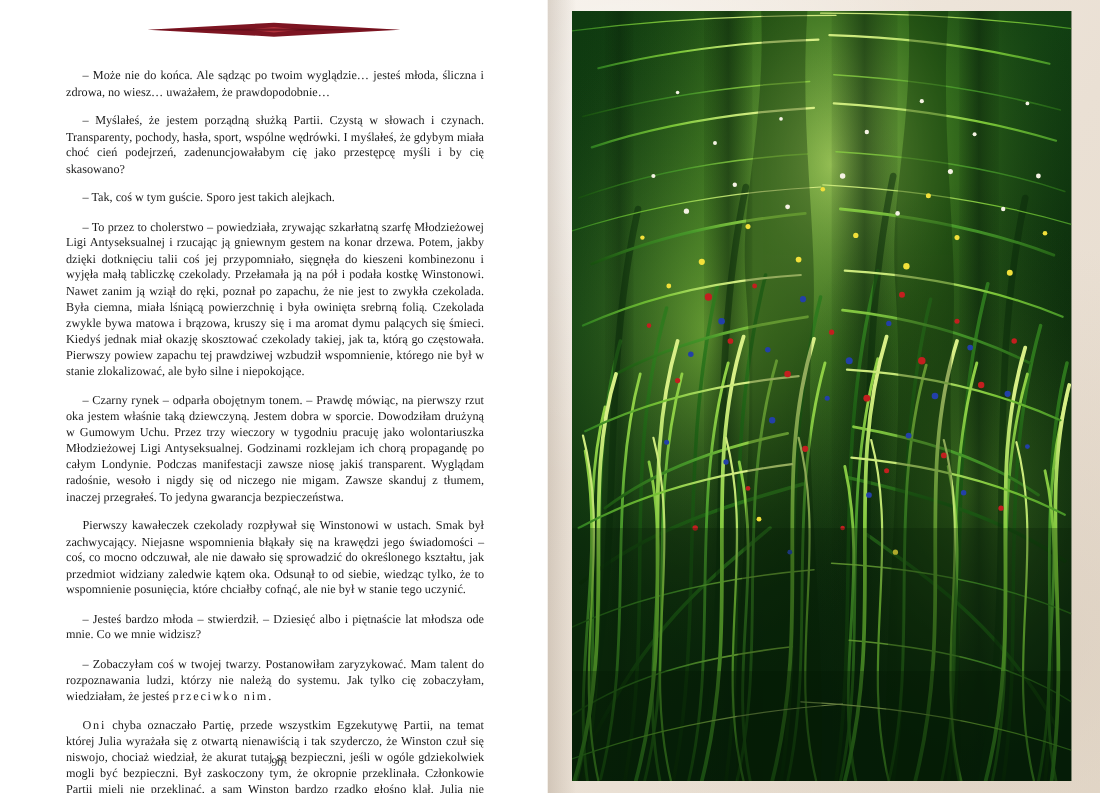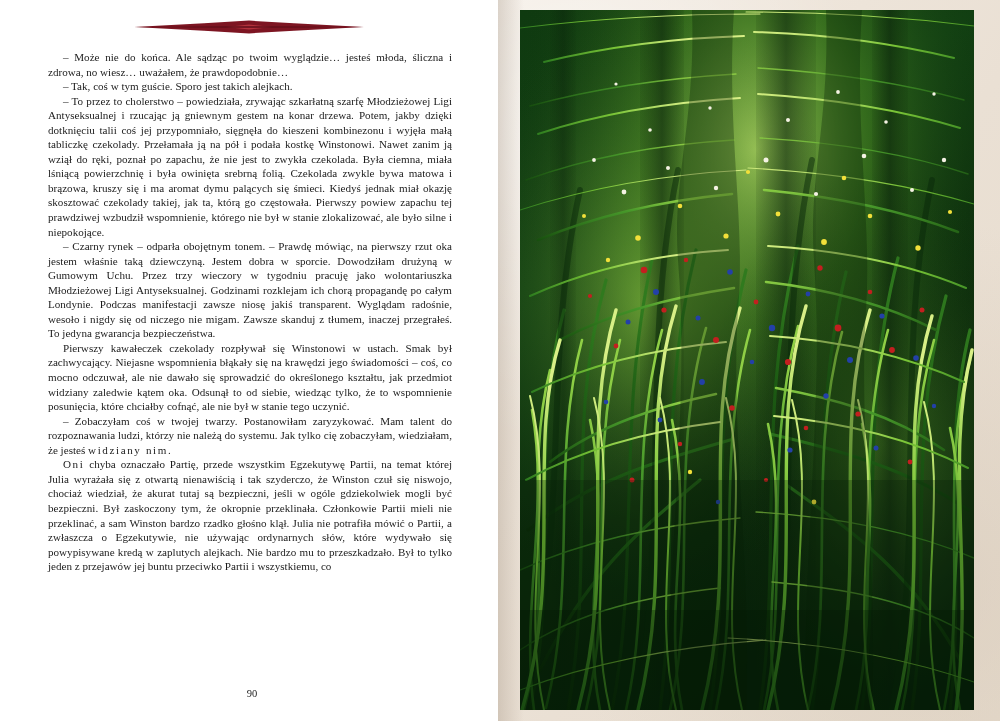--- a/index.html
+++ b/index.html
@@ -45,21 +45,21 @@
     top: 50px;
     width: 404px;
     font-size: 11.1px;
     line-height: 14.55px;
     text-align: justify;
     color: #1b1b1b;
     font-family: "Liberation Serif", serif;
     -webkit-font-smoothing: antialiased;
   }
   .text-col p {
-    margin: 0;
+    margin: 12px;
     text-indent: 15px;
     hyphens: auto;
   }
   .spaced {
     letter-spacing: 1.6px;
   }
   .folio {
     position: absolute;
     left: 0;
     right: 0;
@@ -116,25 +116,27 @@
     <div class="ornament">
       <svg width="230" height="14" viewBox="0 0 230 14" aria-hidden="true">
         <path d="M0 7 L70 3.2 L115 0.6 L160 3.2 L230 7 L160 10.8 L115 13.4 L70 10.8 Z" fill="#7d1522"></path>
         <path d="M92 7 L115 4.5 L138 7 L115 9.5 Z" fill="#b2323c"></path>
         <path d="M0 7 L70 6.3 L115 6.0 L160 6.3 L230 7 L160 7.7 L115 8.0 L70 7.7 Z" fill="#5e0d18" opacity="0.75"></path>
       </svg>
     </div>
 
     <div class="text-col">
       <p>– Może nie do końca. Ale sądząc po twoim wyglądzie… jesteś młoda, śliczna i zdrowa, no wiesz… uważałem, że prawdopodobnie…</p>
+      <p>– Myślałeś, że jestem porządną służką Partii. Czystą w słowach i czynach. Transparenty, pochody, hasła, sport, wspólne wędrówki. I myślałeś, że gdybym miała choć cień podejrzeń, zadenuncjowałabym cię jako przestępcę myśli i by cię skasowano?</p>
       <p>– Tak, coś w tym guście. Sporo jest takich alejkach.</p>
       <p>– To przez to cholerstwo – powiedziała, zrywając szkarłatną szarfę Młodzieżowej Ligi Antyseksualnej i rzucając ją gniewnym gestem na konar drzewa. Potem, jakby dzięki dotknięciu talii coś jej przypomniało, sięgnęła do kieszeni kombinezonu i wyjęła małą tabliczkę czekolady. Przełamała ją na pół i podała kostkę Winstonowi. Nawet zanim ją wziął do ręki, poznał po zapachu, że nie jest to zwykła czekolada. Była ciemna, miała lśniącą powierzchnię i była owinięta srebrną folią. Czekolada zwykle bywa matowa i brązowa, kruszy się i ma aromat dymu palących się śmieci. Kiedyś jednak miał okazję skosztować czekolady takiej, jak ta, którą go częstowała. Pierwszy powiew zapachu tej prawdziwej wzbudził wspomnienie, którego nie był w stanie zlokalizować, ale było silne i niepokojące.</p>
       <p>– Czarny rynek – odparła obojętnym tonem. – Prawdę mówiąc, na pierwszy rzut oka jestem właśnie taką dziewczyną. Jestem dobra w sporcie. Dowodziłam drużyną w Gumowym Uchu. Przez trzy wieczory w tygodniu pracuję jako wolontariuszka Młodzieżowej Ligi Antyseksualnej. Godzinami rozklejam ich chorą propagandę po całym Londynie. Podczas manifestacji zawsze niosę jakiś transparent. Wyglądam radośnie, wesoło i nigdy się od niczego nie migam. Zawsze skanduj z tłumem, inaczej przegrałeś. To jedyna gwarancja bezpieczeństwa.</p>
       <p>Pierwszy kawałeczek czekolady rozpływał się Winstonowi w ustach. Smak był zachwycający. Niejasne wspomnienia błąkały się na krawędzi jego świadomości – coś, co mocno odczuwał, ale nie dawało się sprowadzić do określonego kształtu, jak przedmiot widziany zaledwie kątem oka. Odsunął to od siebie, wiedząc tylko, że to wspomnienie posunięcia, które chciałby cofnąć, ale nie był w stanie tego uczynić.</p>
-      <p>– Zobaczyłam coś w twojej twarzy. Postanowiłam zaryzykować. Mam talent do rozpoznawania ludzi, którzy nie należą do systemu. Jak tylko cię zobaczyłam, wiedziałam, że jesteś <span class="spaced">widziany nim</span>.</p>
+      <p>– Jesteś bardzo młoda – stwierdził. – Dziesięć albo i piętnaście lat młodsza ode mnie. Co we mnie widzisz?</p>
+      <p>– Zobaczyłam coś w twojej twarzy. Postanowiłam zaryzykować. Mam talent do rozpoznawania ludzi, którzy nie należą do systemu. Jak tylko cię zobaczyłam, wiedziałam, że jesteś <span class="spaced">przeciwko nim</span>.</p>
       <p><span class="spaced">Oni</span> chyba oznaczało Partię, przede wszystkim Egzekutywę Partii, na temat której Julia wyrażała się z otwartą nienawiścią i tak szyderczo, że Winston czuł się niswojo, chociaż wiedział, że akurat tutaj są bezpieczni, jeśli w ogóle gdziekolwiek mogli być bezpieczni. Był zaskoczony tym, że okropnie przeklinała. Członkowie Partii mieli nie przeklinać, a sam Winston bardzo rzadko głośno klął. Julia nie potrafiła mówić o Partii, a zwłaszcza o Egzekutywie, nie używając ordynarnych słów, które wydywało się powypisywane kredą w zaplutych alejkach. Nie bardzo mu to przeszkadzało. Był to tylko jeden z przejawów jej buntu przeciwko Partii i wszystkiemu, co</p>
     </div>
 
     <div class="folio">90</div>
   </div>
 
   <div class="page-right">
     <div class="paper-texture"></div>
     <div class="gutter-shadow"></div>
 

